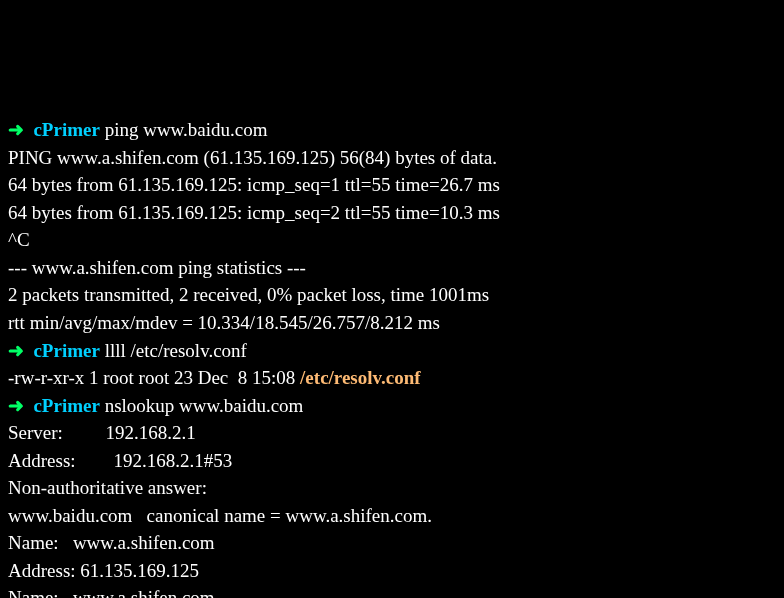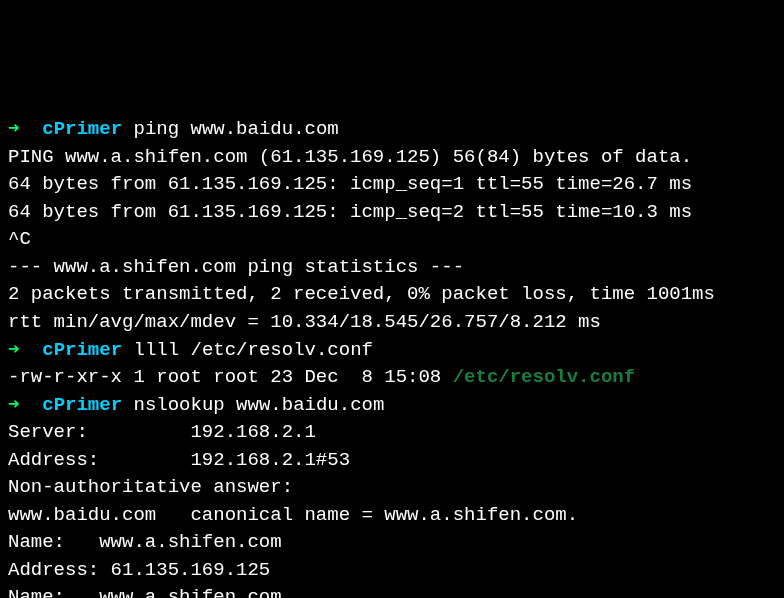--- a/index.html
+++ b/index.html
@@ -1,18 +1,19 @@
 <!DOCTYPE html>
 <html><head>
   <meta charset="utf-8">
   <style>
     * {
       margin: 0;
       padding: 0;
       box-sizing: border-box;
+      font-family: Liberation Serif, serif;
     }
     body {
       background: #000000;
       color: #ffffff;
       font-family: 'Courier New', Courier, monospace;
       font-size: 19px;
       line-height: 1.45;
       padding: 6px 8px;
       width: 784px;
       height: 598px;
@@ -21,21 +22,21 @@
     }
     .arrow {
       color: #00ff66;
       font-weight: bold;
     }
     .prompt-host {
       color: #00d0ff;
       font-weight: bold;
     }
     .highlight-file {
-      color: #15803d;
+      color: #fdba74;
       font-weight: bold;
     }
     .line {
       display: block;
     }
   </style>
 </head>
 <body>
 
 

